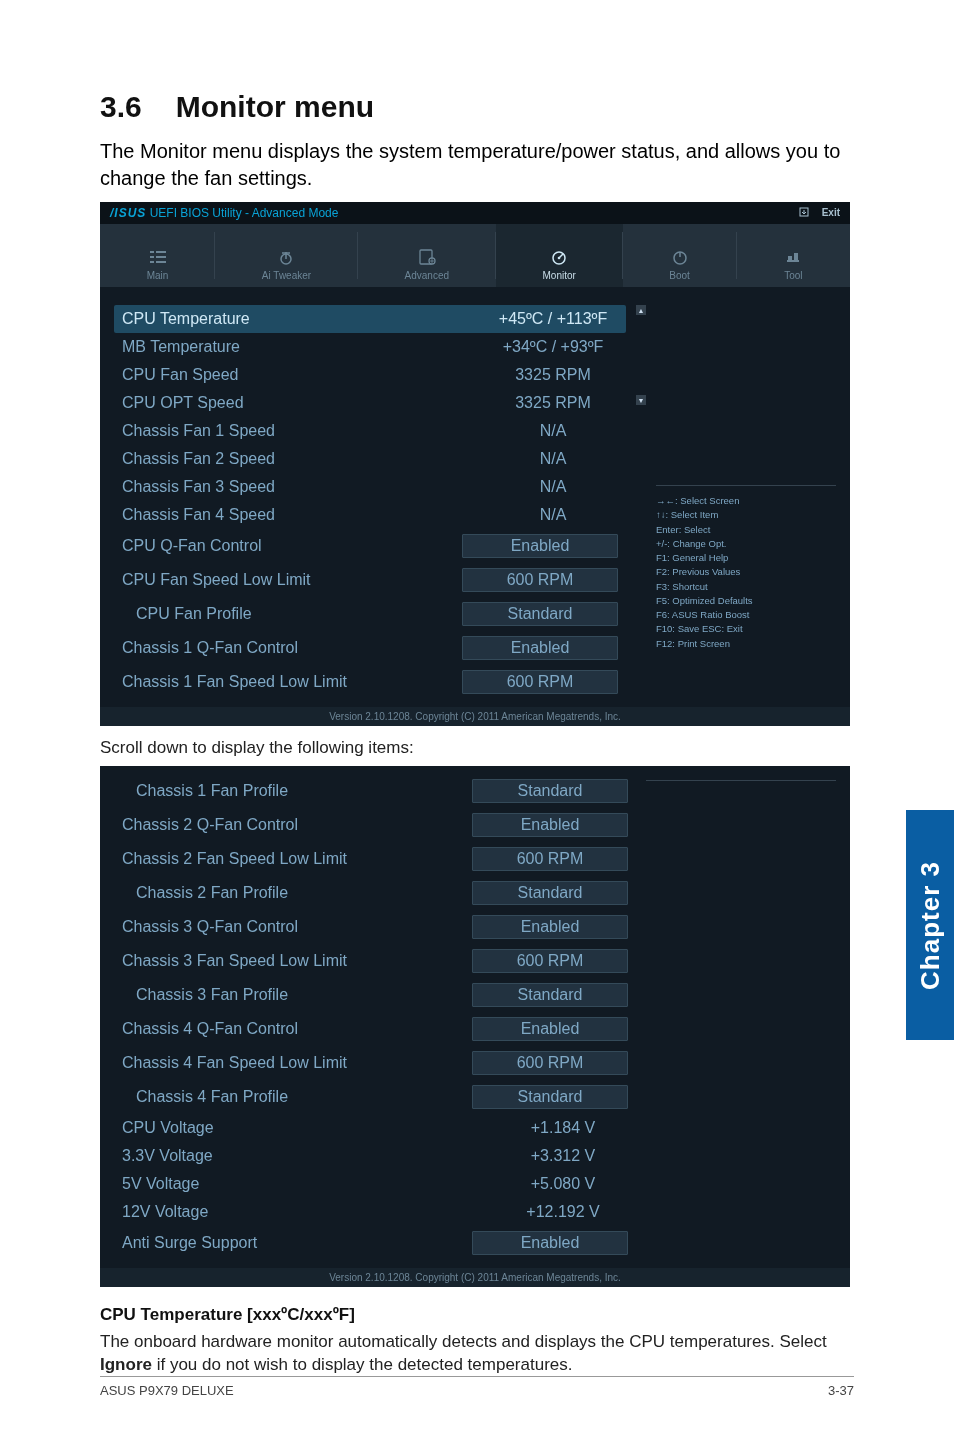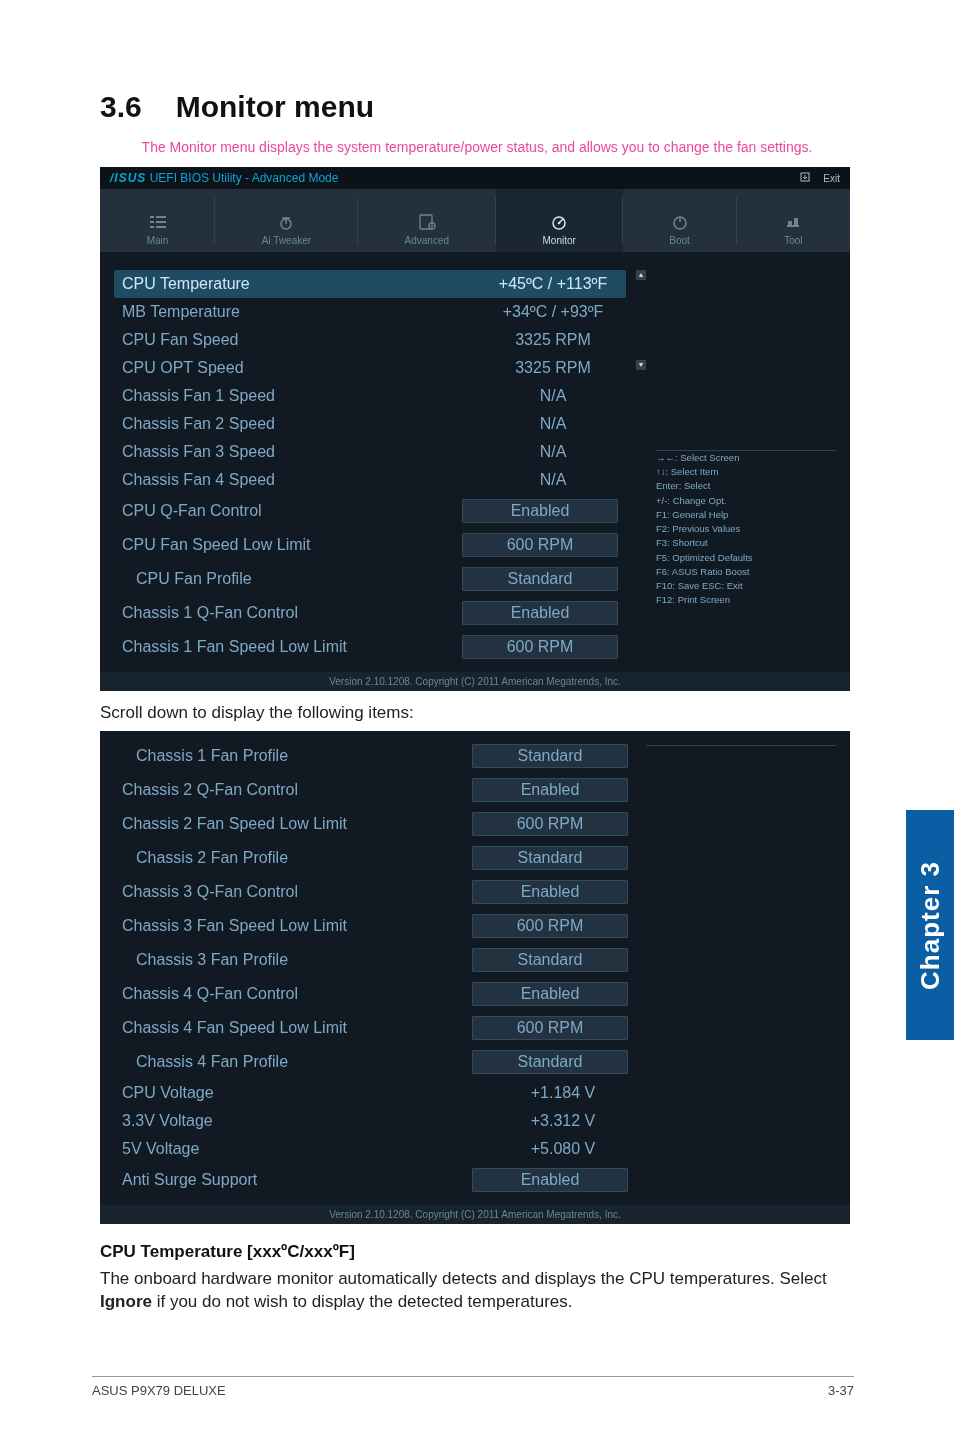--- a/index.html
+++ b/index.html
@@ -1,59 +1,59 @@
 <!DOCTYPE html>
 <html><head>
 <meta charset="utf-8">
 <style>
   * { box-sizing: border-box; margin: 0; padding: 0; }
   html, body { width: 954px; height: 1438px; background: #fff; font-family: Arial, Helvetica, sans-serif; }
   .page { position: relative; width: 954px; height: 1438px; padding: 90px 100px 40px 100px; }
   h1.section-title { font-size: 30px; font-weight: 700; color: #111; margin-bottom: 14px; }
   h1.section-title .num { margin-right: 34px; }
-  .intro { font-size: 14px; line-height: 1.35; color: #ec4899; margin-bottom: 10px; text-align: center; }
+  .intro { font-size: 20px; line-height: 1.35; color: #000000; margin-bottom: 10px; }
 
   .panel-wrap { position:relative; }
   .bios-panel { width: 750px; background: #111a23; color: #7fa8c5; font-size: 10px; border-radius: 0; overflow: hidden; }
   .bios-title-row { display:flex; align-items:center; justify-content:space-between; padding:4px 10px; background:#0b1218;}
   .bios-title { font-size:12px; color:#0aa3d6; }
   .bios-title .brand { font-style:italic; font-weight:700; color:#0aa3d6; letter-spacing:1px; }
-  .exit-badge { display:flex; align-items:flex-end; gap:13px; color:#a8c0cf; font-size:10px;}
+  .exit-badge { display:flex; align-items:flex-start; gap:13px; color:#a8c0cf; font-size:10px;font-weight:bold;}
   .exit-badge svg { width:10px; height:10px; }
 
   .tab-row { display:flex; background:#24313c; }
   .tab { flex:1 1 auto; text-align:center; padding:24px 4px 6px 4px; color:#6c8596; font-size:10px; position:relative;}
   .tab.active { background:#1b2730; color:#c9dde8; }
   .tab .tab-icon { display:block; height:18px; margin-bottom:4px;}
   .tab:not(:last-child)::after{content:"";position:absolute;right:0;top:8px;bottom:8px;width:1px;background:#34424e;}
 
   .bios-body { padding:18px 14px 8px 14px; }
   .row { display:flex; align-items:center; gap:10px; padding:5px 8px; font-size:16px; color:#7fa8c5;}
   .row.hilite { background:#1f4b63; color:#cfe8f5; border-radius:2px;}
   .row .lbl { flex:1 1 auto; }
   .row .indent { margin-left:14px; }
   .row .val-plain { width:130px; text-align:center; color:#7fa8c5;}
   .row.hilite .val-plain { color:#cfe8f5;}
   .row .val-boxed { width:156px; text-align:center; background:#223240; border:1px solid #344a59; padding:2px 0; border-radius:1px;}
   .scroll-thumb-col { width:10px; display:flex; flex-direction:column; align-items:center; gap:80px; }
   .scroll-thumb { width:10px; height:10px; background:#34424e; display:flex; align-items:center; justify-content:center; color:#cde; font-size:7px;}
   .rows-and-help { display:flex; gap:10px; }
   .rows-col { flex:1 1 auto; }
-  .help-box { width:180px; margin-top: 180px; border-top:1px solid #34424e; font-size:9.5px; line-height:1.5; color:#7fa8c5;}
+  .help-box { width:180px; margin-top: 180px; border-top:1px solid #34424e; padding-top:8px; font-size:9.5px; line-height:1.5; color:#7fa8c5;}
   .bios-footer { text-align:center; font-size:10px; color:#6c8596; background:#17232d; padding:4px 16px;}
 
   .inter-text { font-size:17px; color:#222; margin:12px 0 8px 0;}
 
   .sub-heading { font-size:17px; font-weight:700; color:#111; margin:18px 0 6px 0;}
   .body-text { font-size:17px; line-height:1.35; color:#222; }
 
   .side-tab { position:absolute; right:0; top:810px; width:48px; height:230px; background:#0a5ea3; color:#fff; display:flex; align-items:center; justify-content:center;}
   .side-tab span { writing-mode:vertical-rl; transform:rotate(180deg); font-size:26px; font-weight:700; letter-spacing:1px;}
 
-  .page-footer { position:absolute; left:92px; right:100px; bottom:40px; display:flex; justify-content:space-between; font-size:13px; color:#444; border-top:1px solid #999; padding-top:6px;}
+  .page-footer { position:absolute; left:100px; right:100px; bottom:40px; display:flex; justify-content:space-between; font-size:13px; color:#444; border-top:1px solid #999; padding-top:6px;}
 
   
   .ic { display:inline-block; vertical-align:middle; }
 </style>
 </head>
 <body>
 
 <div class="page">
 
   <h1 class="section-title">
@@ -244,20 +244,24 @@
             </div>
             <div class="row">
               <span class="lbl">3.3V Voltage</span>
               <span class="val-plain">+3.312 V</span>
             </div>
             <div class="row">
               <span class="lbl">5V Voltage</span>
               <span class="val-plain">+5.080 V</span>
             </div>
             <div class="row">
+              <span class="lbl">12V Voltage</span>
+              <span class="val-plain">+12.192 V</span>
+            </div>
+            <div class="row">
               <span class="lbl">Anti Surge Support</span>
               <span class="val-boxed">Enabled</span>
             </div>
           </div>
         <div style="width:190px;border-top:1px solid #34424e;margin-top:6px;height:4px;align-self:flex-start;"></div>
       </div>
     </div>
     <div class="bios-footer">Version 2.10.1208.  Copyright (C) 2011 American Megatrends, Inc.</div>
   </div>
 

